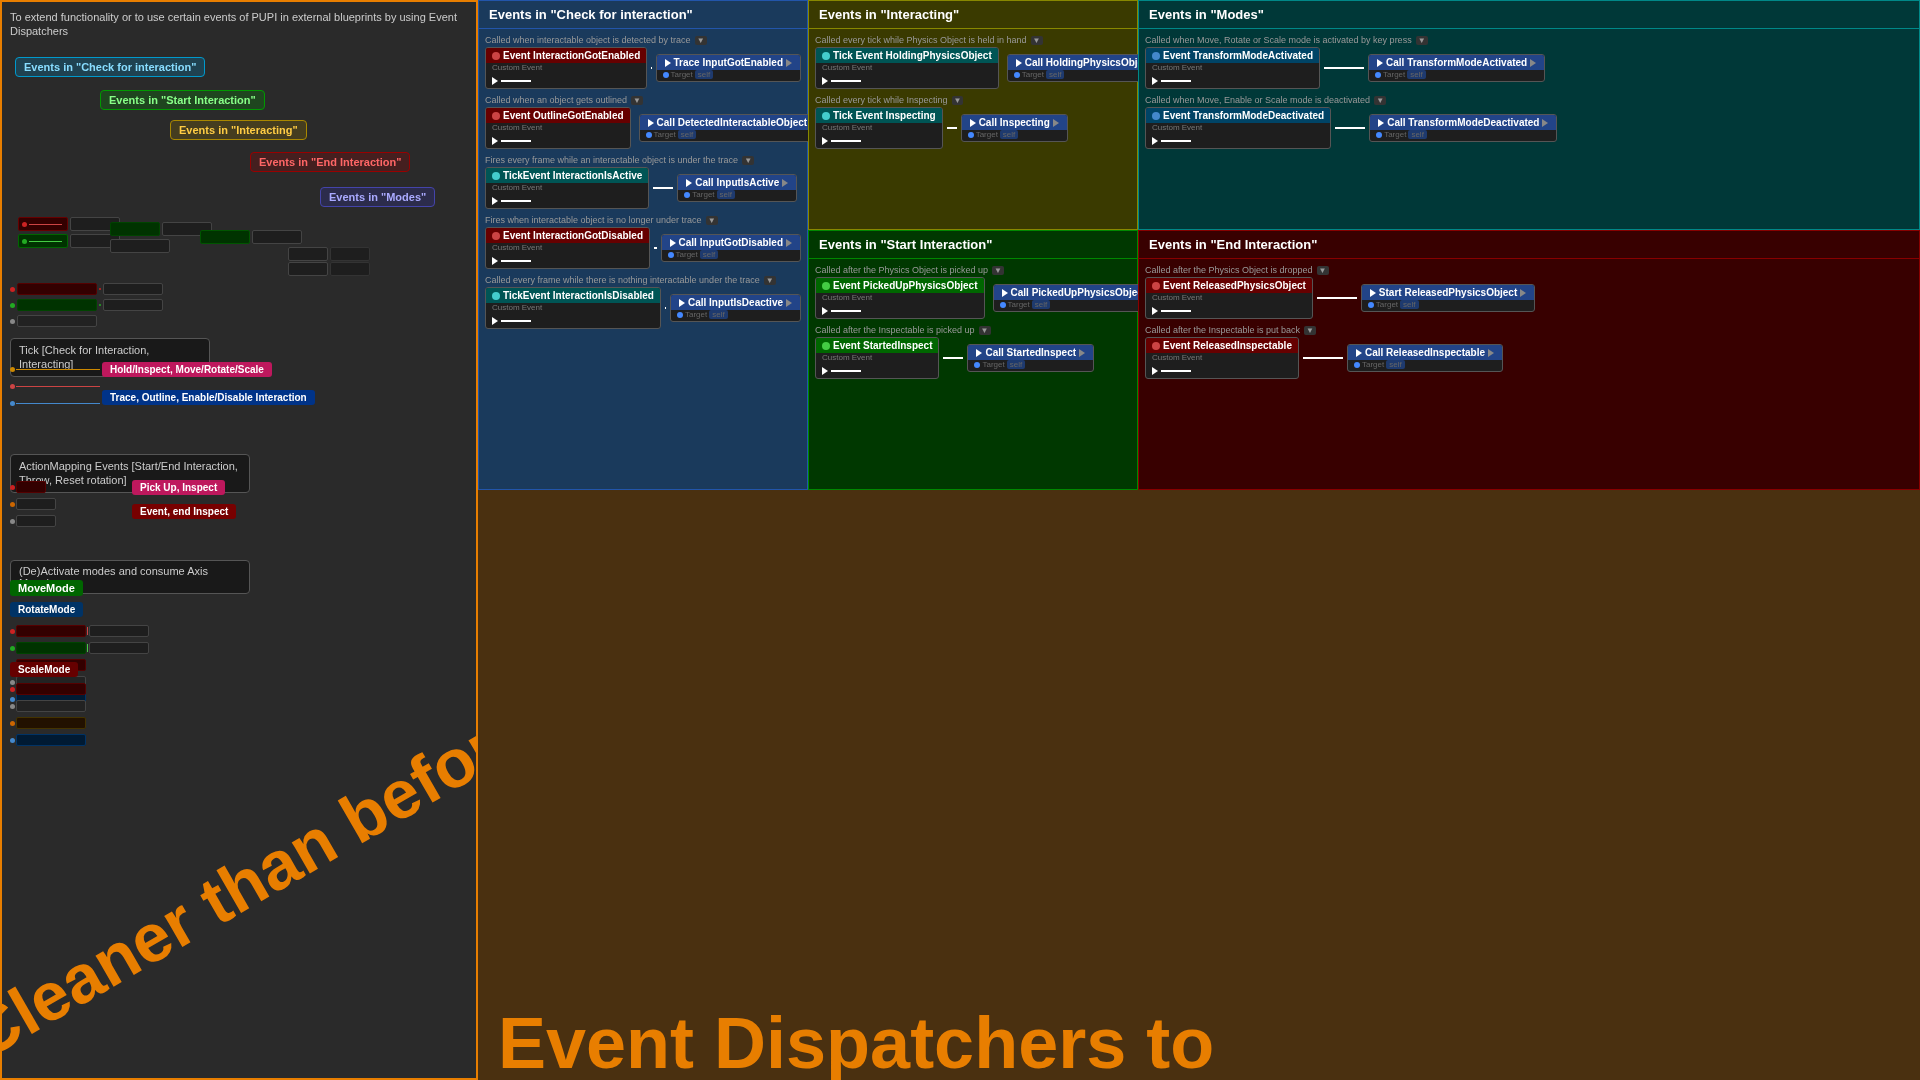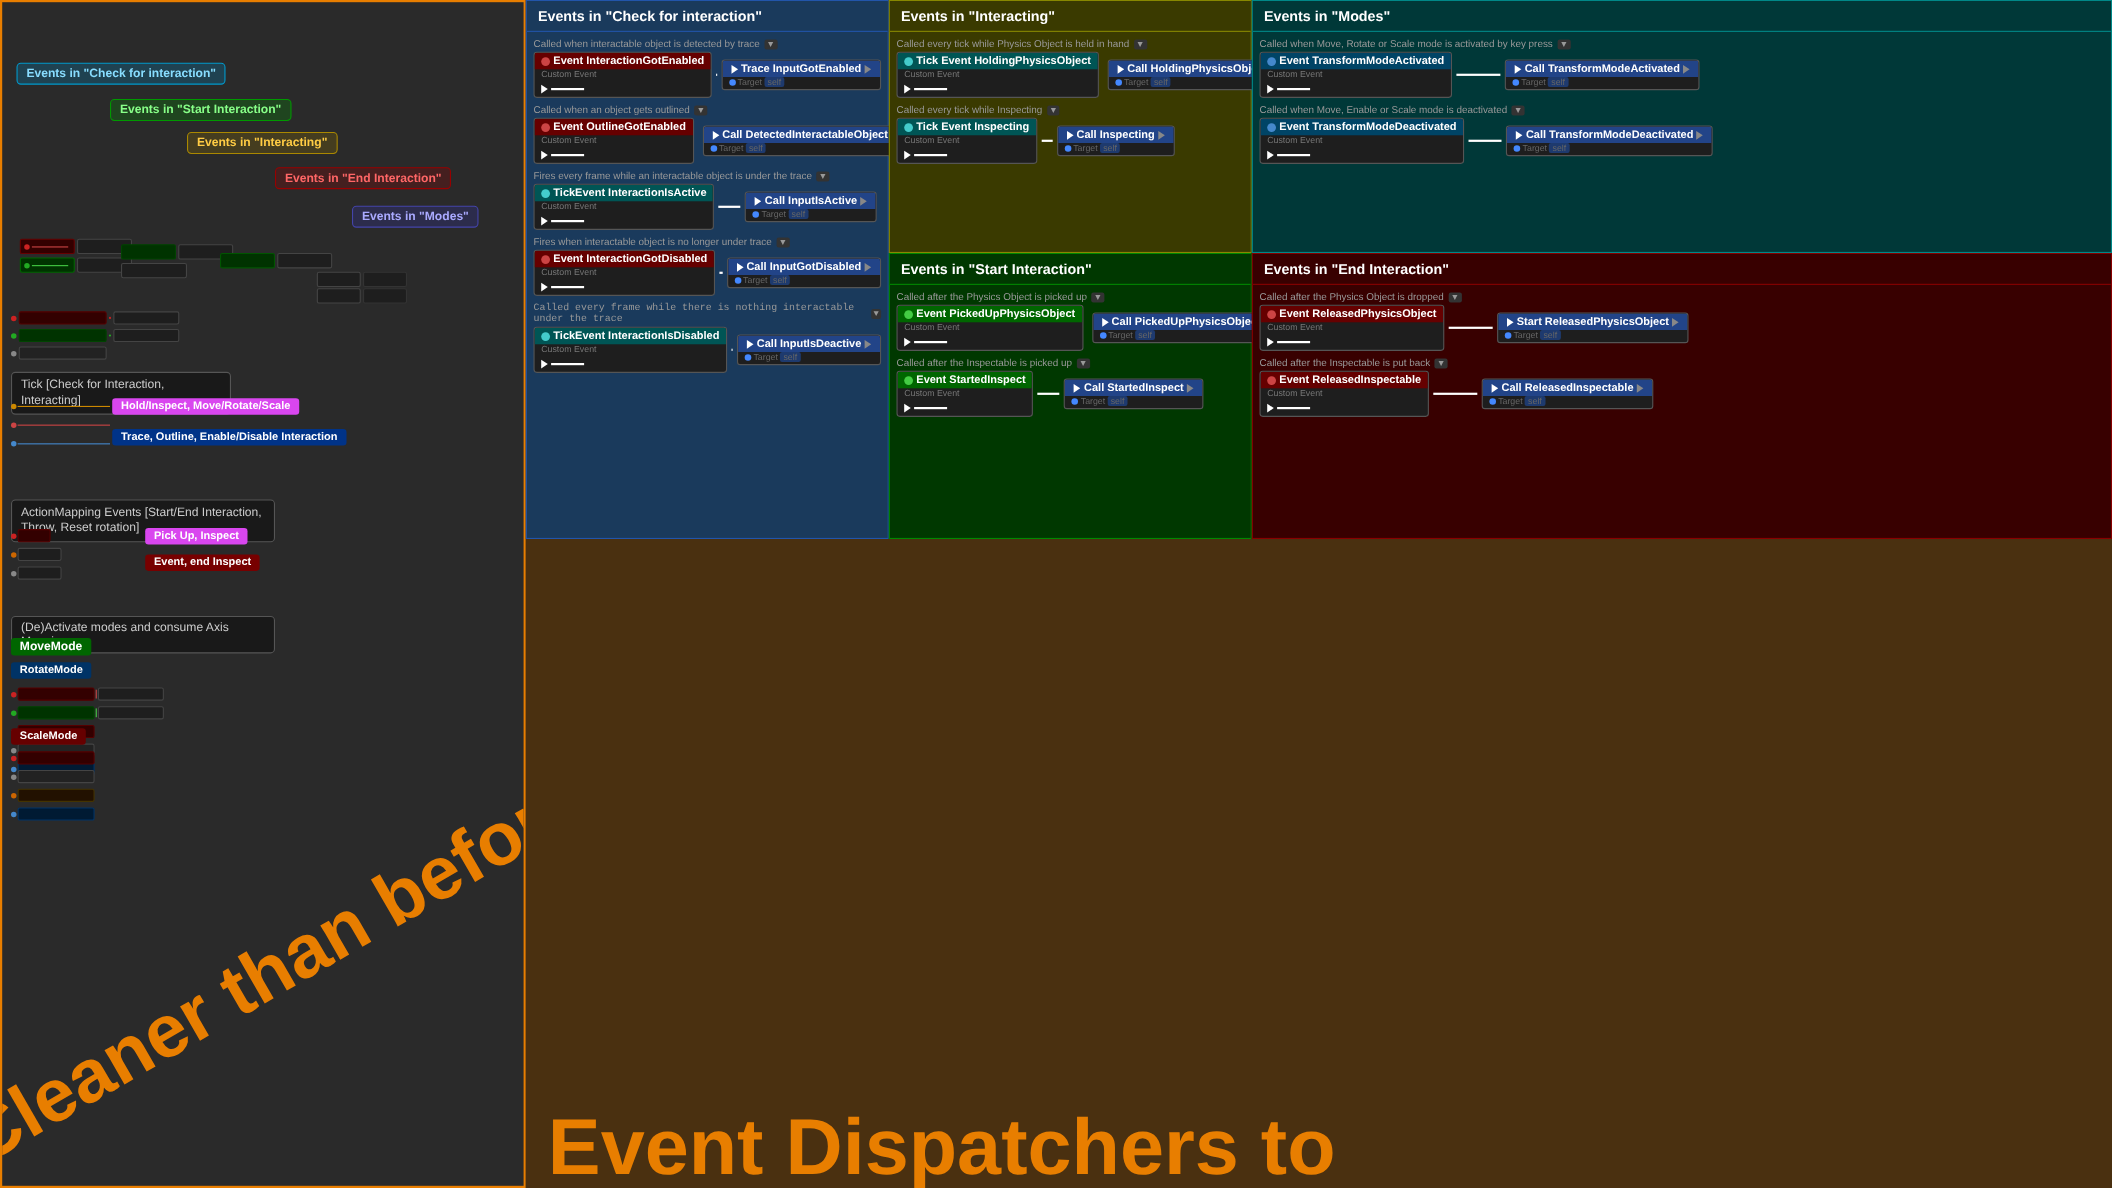--- a/index.html
+++ b/index.html
@@ -77,21 +77,21 @@
     }
 
     .label-tooltip {
       position: absolute;
       border-radius: 3px;
       padding: 2px 8px;
       font-size: 11px;
       color: white;
       font-weight: bold;
     }
-    .label-green { background: #d946ef; }
+    .label-green { background: #be185d; }
     .label-blue { background: #003388; }
     .label-red { background: #770000; }
     .label-teal { background: #006666; }
 
     
     .action-mapping-box {
       position: absolute;
       top: 452px; left: 8px;
       background: rgba(0,0,0,0.4);
       border: 1px solid #555;
@@ -277,20 +277,21 @@
       border-top: 4px solid transparent;
       border-bottom: 4px solid transparent;
       border-left: 6px solid #888;
     }
 
   </style>
 </head>
 <body>
 
 <div class="left-panel">
+  <div class="left-top-text">To extend functionality or to use certain events of PUPI in external blueprints by using Event Dispatchers</div>
 
   <div style="position:absolute; top:50px; left:8px; width:460px; height:200px;">
     <div class="group-node group-check">Events in "Check for interaction"</div>
     <div class="group-node group-start">Events in "Start Interaction"</div>
     <div class="group-node group-interacting">Events in "Interacting"</div>
     <div class="group-node group-end">Events in "End Interaction"</div>
     <div class="group-node group-modes">Events in "Modes"</div>
 
     <div style="position:absolute; top:165px; left:8px; display:flex; flex-direction:column; gap:3px;">
       <div style="display:flex; align-items:center; gap:2px;">
@@ -584,21 +585,21 @@
           <div class="target-sub">
             <div style="width:6px;height:6px;background:#4488ff;border-radius:50%;"></div>
             <span>Target</span>
             <span style="background:#1e3a6e;padding:0 3px;border-radius:2px;font-size:8px;">self</span>
           </div>
         </div>
       </div>
     </div>
 
     <div style="margin:4px 6px;">
-      <div style="font-size:9px; color:#999; padding:2px 0; display:flex; align-items:center; gap:4px;font-family:Liberation Mono, monospace;">
+      <div style="font-size:9px; color:#999; padding:2px 0; display:flex; align-items:center; gap:4px;">
         <span>Called every frame while there is nothing interactable under the trace</span>
         <span style="background:#333; border-radius:2px; padding:0 2px; font-size:8px;">▼</span>
       </div>
       <div style="display:flex; align-items:center; gap:4px;">
         <div class="event-box">
           <div class="event-hdr event-hdr-teal">
             <div style="width:8px;height:8px;background:#44cccc;border-radius:50%;"></div>
             <span>TickEvent InteractionIsDisabled</span>
           </div>
           <div class="event-sub">Custom Event</div>

